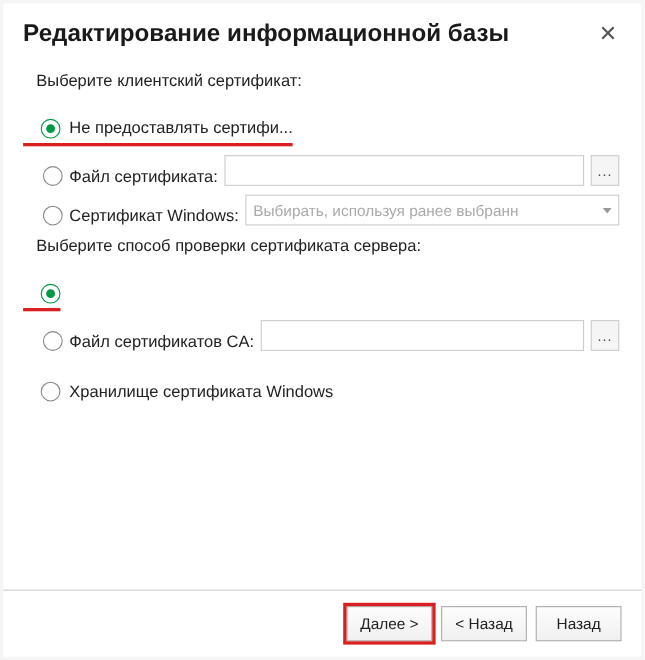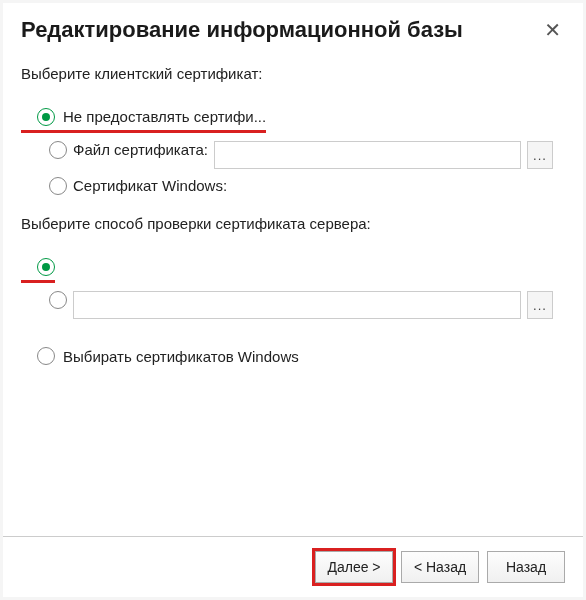--- a/index.html
+++ b/index.html
@@ -36,21 +36,21 @@
       cursor: pointer;
       padding: 0 4px;
     }
     .content {
       padding: 4px 18px 0 18px;
       flex: 1;
     }
     .group-label {
       font-size: 15px;
       color: #222;
-      margin: 10px 0 12px 0;
+      margin: 10px 0 12px 12px;
     }
     .row {
       display: flex;
       align-items: center;
       margin: 23px 0;
       min-height: 28px;
       gap: 8px;
       padding-left: 16px;
     }
     .row.underlined {
@@ -133,22 +133,22 @@
     .dropdown-arrow {
       width: 0; height: 0;
       border-left: 4px solid transparent;
       border-right: 4px solid transparent;
       border-top: 5px solid #999;
       margin-left: 6px;
       flex-shrink: 0;
     }
     .input-row {
       display: flex;
-      align-items: flex-start;
-      margin: 8px 12px;
+      align-items: flex-end;
+      margin: 8px 2px;
       min-height: 28px;
       gap: 6px;
       padding-left: 16px;
     }
     .input-row .radio-label {
       flex-shrink: 0;
     }
     .footer {
       border-top: 1px solid #ccc;
       padding: 14px 18px;
@@ -195,37 +195,42 @@
     <div class="input-row">
       <span class="radio"></span>
       <span class="radio-label">Файл сертификата:</span>
       <input class="text-input" type="text" value="" style="">
       <span class="browse-btn">...</span>
     </div>
 
     <div class="input-row">
       <span class="radio"></span>
       <span class="radio-label">Сертификат Windows:</span>
+      <div class="dropdown">
+        <span class="dropdown-text">Выбирать, используя ранее выбранн</span>
+        <span class="dropdown-arrow"></span>
+      </div>
     </div>
 
     <div class="group-label">Выберите способ проверки сертификата сервера:</div>
 
     <div class="row underlined">
       <span class="radio selected"></span>
     </div>
 
     <div class="input-row">
       <span class="radio"></span>
+      <span class="radio-label">Файл сертификатов CA:</span>
       <input class="text-input" type="text" value="" style="">
       <span class="browse-btn">...</span>
     </div>
 
     <div class="row">
       <span class="radio"></span>
-      <span class="radio-label">Выбирать сертификатов Windows</span>
+      <span class="radio-label">Хранилище сертификата Windows</span>
     </div>
 
   </div>
 
   <div class="footer">
     <button class="btn highlighted">Далее &gt;</button>
     <button class="btn">&lt; Назад</button>
     <button class="btn">Назад</button>
   </div>
 </div>

